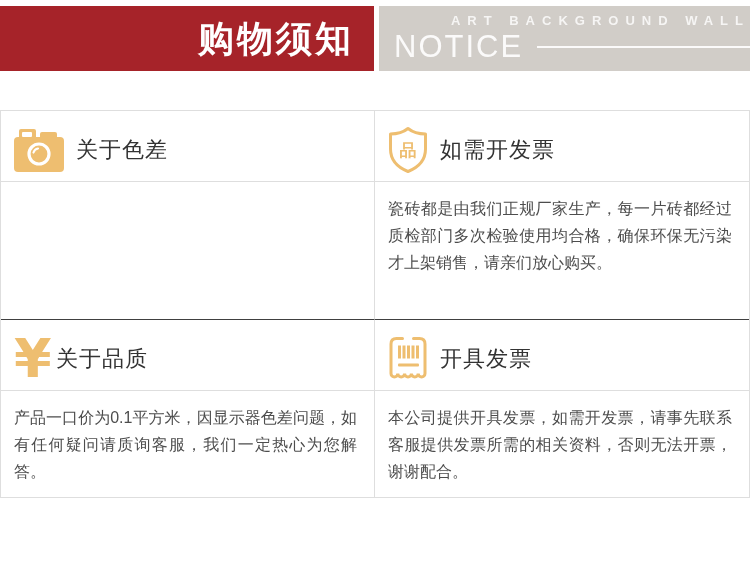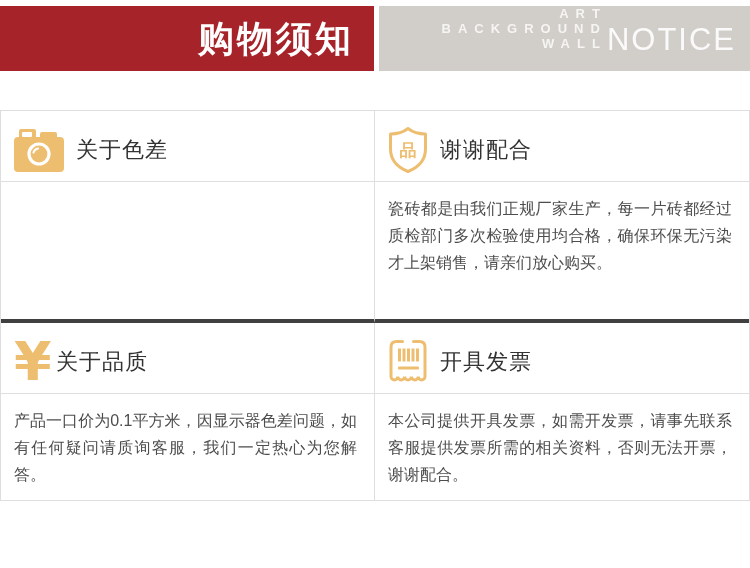--- a/index.html
+++ b/index.html
@@ -14,40 +14,40 @@
     width:374px; height:65px; background:#a62329;
     display:flex; align-items:center; justify-content:flex-end;
   }
   .banner-title {
     color:#ffffff; font-size:36px; font-weight:bold; letter-spacing:3px;
     padding-right:20px; line-height:1;
   }
   .banner-gap { width:5px; background:#fff; }
   .banner-gray {
     flex:1; height:65px; background:#d1cdc8;
-    display:flex; flex-direction:row; justify-content:center;
+    display:flex; flex-direction:column; justify-content:center;
     padding-left:15px;
   }
   .banner-tagline {
     font-size:13px; font-weight:bold; letter-spacing:7px;
     color:rgba(255,255,255,0.8); line-height:15px;
   }
   .notice-row { display:flex; align-items:center; margin-top:2px; }
   .notice-text {
     font-size:31px; font-weight:400; letter-spacing:2px;
     color:rgba(255,255,255,0.9); line-height:34px;
   }
   .notice-line { flex:1; height:2px; background:rgba(255,255,255,0.9); margin-left:14px; }
   
   .grid {
     margin-top:39px; border:1px solid #dedede;
     display:grid; grid-template-columns:1fr 1fr;
   }
   .cell-left  { border-right:1px solid #dedede; }
-  .cell-row1  { border-bottom:4px solid #404040; }
+  .cell-row1  { border-bottom:1px solid #404040; }
   .cell-hdr {
     height:71px; border-bottom:1px solid #dedede;
     display:flex; align-items:center; padding:8px 0 0 13px;
   }
   .cell-hdr-title { font-size:22px; color:#333333; letter-spacing:1px; margin-left:12px; }
   .cell-body {
     padding:13px 17px 0 13px; font-size:16px; line-height:27px; color:#4d4d4d;
     text-align:justify;
   }
   .row1-body { height:137px; }
@@ -95,21 +95,21 @@
   </div>
 
   <div class="cell cell-row1">
     <div class="cell-hdr">
       <span class="icon-box">
         <svg width="40" height="48" viewBox="0 0 40 48">
           <path d="M20 2.5 C25 6.5 31.5 8 37.5 8 L37.5 23 C37.5 34.5 30 41.5 20 45.5 C10 41.5 2.5 34.5 2.5 23 L2.5 8 C8.5 8 15 6.5 20 2.5 Z" fill="none" stroke="#eebe70" stroke-width="3" stroke-linejoin="round"></path>
           <text x="20" y="30" text-anchor="middle" font-size="17" font-weight="bold" fill="#eebe70">品</text>
         </svg>
       </span>
-      <span class="cell-hdr-title">谢谢配合</span>
+      <span class="cell-hdr-title">如需开发票</span>
     </div>
     <div class="cell-body row1-body">瓷砖都是由我们正规厂家生产，每一片砖都经过质检部门多次检验使用均合格，确保环保无污染才上架销售，请亲们放心购买。</div>
   </div>
 
   <div class="cell cell-left">
     <div class="cell-hdr">
       <span class="yuan-glyph">¥</span>
       <span class="cell-hdr-title">关于品质</span>
     </div>
     <div class="cell-body row2-body">产品一口价为0.1平方米，因显示器色差问题，如有任何疑问请质询客服，我们一定热心为您解答。</div>

